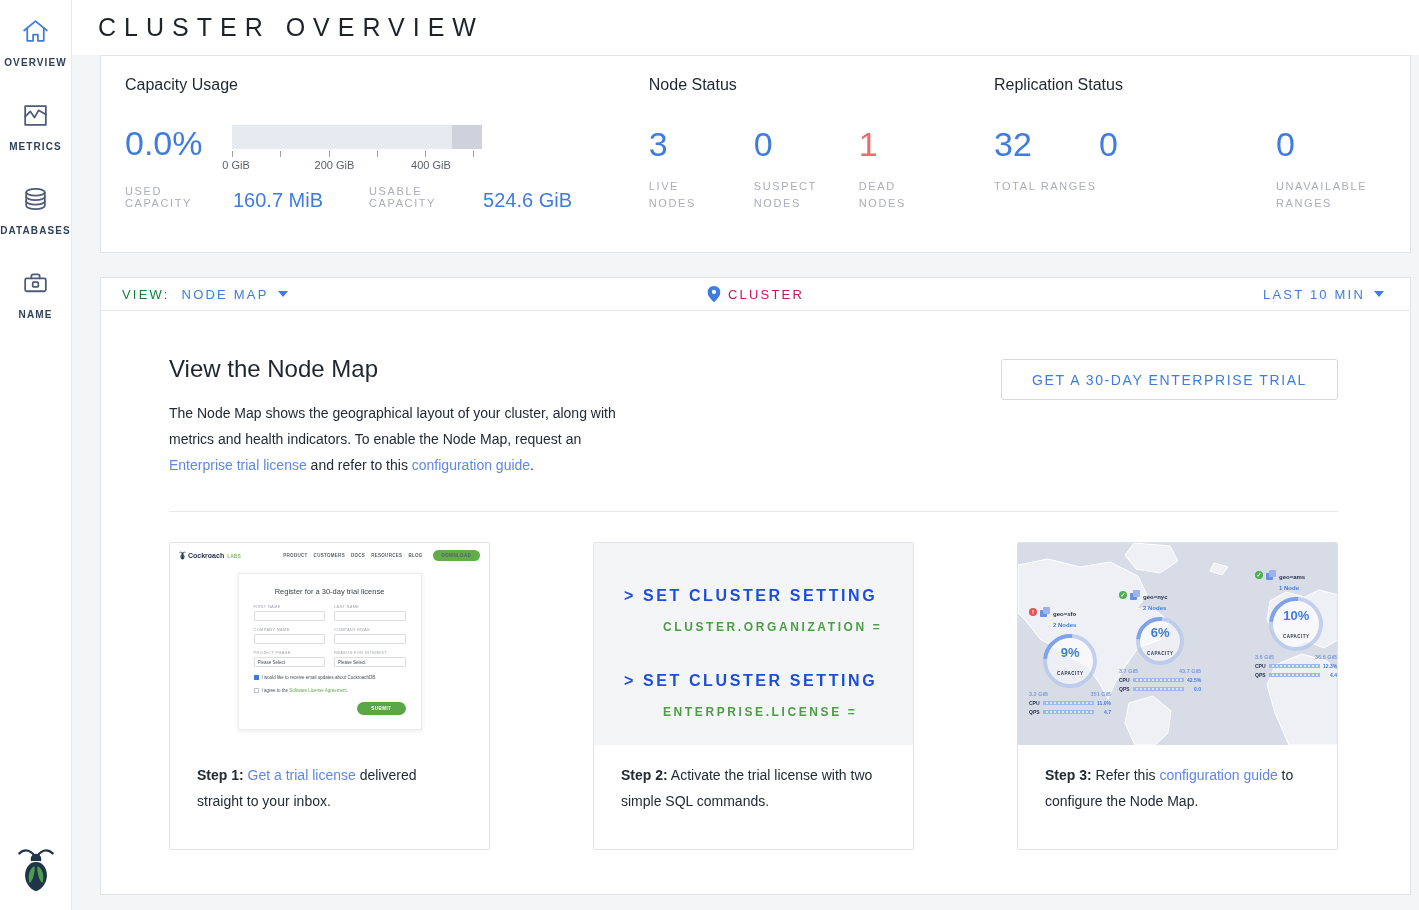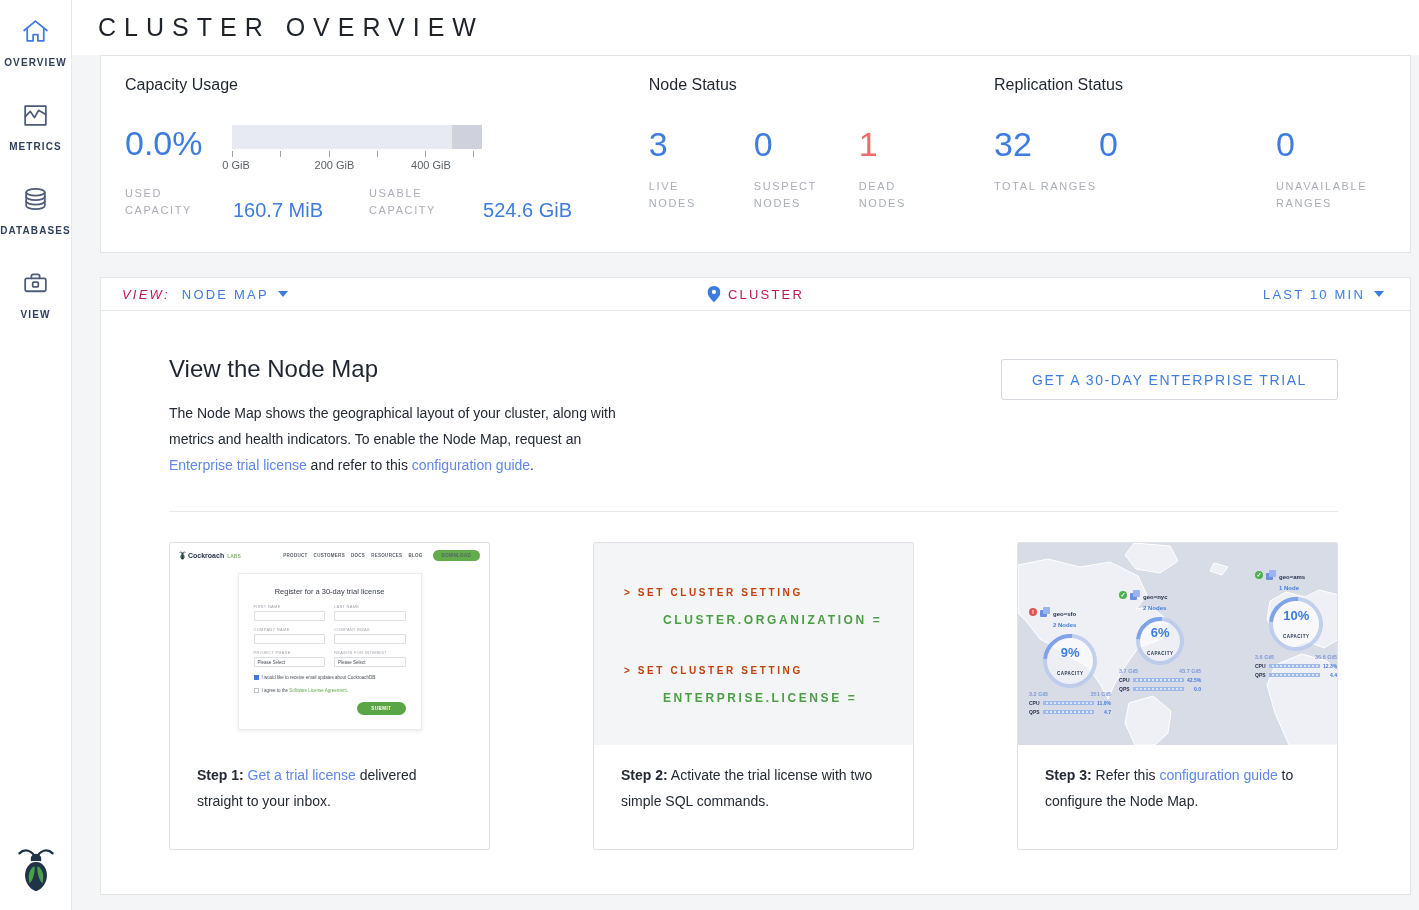--- a/index.html
+++ b/index.html
@@ -38,41 +38,41 @@
   .cap-pct { font-size:34px; color:#3e7ce0; width:107px; line-height:36px; }
   .gauge { width:250px; }
   .gauge-bar { height:24px; background:#e8eaf1; position:relative; }
   .gauge-dark { position:absolute; right:0; top:0; height:100%; width:12%; background:#cfd2dc; }
   .gauge-ticks { position:relative; height:7px; margin-top:1px; }
   .gauge-ticks i { position:absolute; top:1px; width:1px; height:6px; background:#9aa0ad; }
   .gauge-labels { position:relative; height:14px; margin-top:2px; font-size:11px; color:#596069; }
   .gauge-labels span { position:absolute; transform:translateX(-35%); white-space:nowrap; }
   .cap-bottom { display:flex; align-items:flex-end; margin-top:12px; }
   .cap-pair { display:flex; align-items:flex-end; }
-  .cap-label { font-size:11px; letter-spacing:1.6px; color:#abadb8; line-height:17px; width:86px; }
+  .cap-label { font-size:11px; letter-spacing:1.6px; color:#abadb8; line-height:12px; width:86px; }
   .cap-value { font-size:20px; color:#3e7ce0; margin-left:22px; line-height:20px; position:relative; top:1px; white-space:nowrap; }
   .status-section { width:348px; }
   .repl-section { flex:1; }
   .stats-row { display:flex; margin-top:32px; }
   .stat-value { font-size:34px; color:#3e7ce0; line-height:36px; }
   .stat-value.red { color:#ef6a6a; }
   .stat-label { margin-top:16px; font-size:11px; letter-spacing:1.6px; color:#abadb8; line-height:17px; }
   .status-section .stat { width:105px; }
   .status-section .stat-label { width:72px; }
   .repl-section .stat:nth-child(1) { width:105px; }
   .repl-section .stat:nth-child(2) { width:177px; }
   .repl-section .stat:nth-child(2) .stat-label { width:160px; }
   .repl-section .stat:nth-child(3) .stat-label { width:110px; }
 
   .panel-gap { height:24px; flex-shrink:0; }
 
   
   .view-panel { background:#fff; border:1px solid #e3e4e8; flex:1; display:flex; flex-direction:column; margin-bottom:15px; min-height:0; }
   .view-bar { height:33px; flex-shrink:0; border-bottom:1px solid #e6e7ea; display:flex; align-items:center; padding:0 26px 0 21px; position:relative; font-size:13px; letter-spacing:2.2px; }
-  .view-label { color:#be185d;font-style:italic; }
+  .view-label { color:#15803d; }
   .view-value { color:#3e7ce0; margin-left:12px; cursor:pointer; display:flex; align-items:center; }
   .caret { display:inline-block; width:0; height:0; border-left:5px solid transparent; border-right:5px solid transparent; border-top:6px solid #3e7ce0; margin-left:9px; }
   .view-center { position:absolute; left:50%; transform:translateX(-50%); display:flex; align-items:center; color:#be185d; font-weight:500; }
   .view-center svg { margin-right:8px; }
   .time-select { margin-left:auto; color:#3e7ce0; display:flex; align-items:center; cursor:pointer; }
 
   .nodemap-body { flex:1; padding:44px 72px 0 68px; min-height:0; }
   .intro-row { display:flex; justify-content:space-between; align-items:flex-start; }
   .nm-title { font-size:24px; font-weight:500; color:#1f2630; }
   .nm-desc { width:478px; font-size:14px; line-height:26px; color:#242b36; margin-top:17px; }
@@ -102,21 +102,21 @@
   .mini-checkrow { display:flex; align-items:center; gap:3px; margin-top:8px; }
   .mini-check { width:5px; height:5px; border:1px solid #c2c6cc; flex-shrink:0; }
   .mini-check.checked { background:#3b7bdd; border-color:#3b7bdd; }
   .mini-checkrow span { font-size:4.5px; color:#4a505a; }
   .mini-checkrow .glink { color:#62ac4c; }
   .mini-submit { display:block; margin:9px 0 0 auto; width:max-content; background:#5aa647; color:#fff; border:none; border-radius:7px; font-size:4.5px; font-weight:bold; letter-spacing:.5px; padding:4px 14px; font-family:"Liberation Sans",sans-serif; cursor:pointer; }
 
   
   .sql-media { background:#f4f5f6; padding:44px 0 0 30px; }
   .sql-group { margin-bottom:38px; }
-  .sql-prompt { font-size:10px; font-weight:bold; letter-spacing:2.6px; color:#c2410c; }
+  .sql-prompt { font-size:16px; font-weight:bold; letter-spacing:2.6px; color:#1d4ed8; }
   .sql-setting { font-size:12px; font-weight:bold; letter-spacing:2.6px; color:#4c9e45; margin:15px 0 0 39px; }
 
   
   .map-media svg.worldmap { position:absolute; inset:0; }
   .loc { position:absolute; width:82px; }
   .loc-head { display:flex; align-items:flex-start; gap:3px; }
   .status-dot { width:8px; height:8px; border-radius:50%; flex-shrink:0; color:#fff; font-size:6px; font-weight:bold; line-height:8px; text-align:center; margin-top:1px; }
   .status-dot.ok { background:#4caf50; }
   .status-dot.err { background:#e05552; }
   .status-dot.ok::after { content:"✓"; }
@@ -168,21 +168,21 @@
     <span class="nav-label">DATABASES</span>
   </div>
   <div class="nav-item">
     <span>
       <svg viewBox="0 0 30 30">
           <rect x="5" y="10" width="20" height="12.5" rx="1.5"></rect>
           <path d="M11,10 V8 a1.8,1.8 0 0 1 1.8,-1.8 h4.4 A1.8,1.8 0 0 1 19,8 v2"></path>
           <rect x="12.3" y="13.6" width="5.4" height="4.6" rx="0.8"></rect>
         </svg>
     </span>
-    <span class="nav-label">VIEW</span>
+    <span class="nav-label">NAME</span>
   </div>
   <div class="sidebar-logo">
     <svg width="38" height="46" viewBox="0 0 40 48">
       <path d="M20,13 C16,4 8,2 2.5,7.5" stroke="#1f3349" stroke-width="2.4" fill="none" stroke-linecap="round"></path>
       <path d="M20,13 C24,4 32,2 37.5,7.5" stroke="#1f3349" stroke-width="2.4" fill="none" stroke-linecap="round"></path>
       <circle cx="20" cy="13.5" r="5.6" fill="#1f3349"></circle>
       <polygon points="14.6,15.5 25.4,15.5 20,22" fill="#ffffff"></polygon>
       <path d="M20,16.5 C28,16.5 31.5,24.5 31.5,30.5 C31.5,38.5 26.5,45 20,47.5 C13.5,45 8.5,38.5 8.5,30.5 C8.5,24.5 12,16.5 20,16.5 Z" fill="#1f3349"></path>
       <path d="M18.6,21 C13,23 11,31 13.2,39 C16.2,36.6 18.2,30.5 18.6,24.5 Z" fill="#4c9e48"></path>
       <path d="M21.4,21 C27,23 29,31 26.8,39 C23.8,36.6 21.8,30.5 21.4,24.5 Z" fill="#4c9e48"></path>

